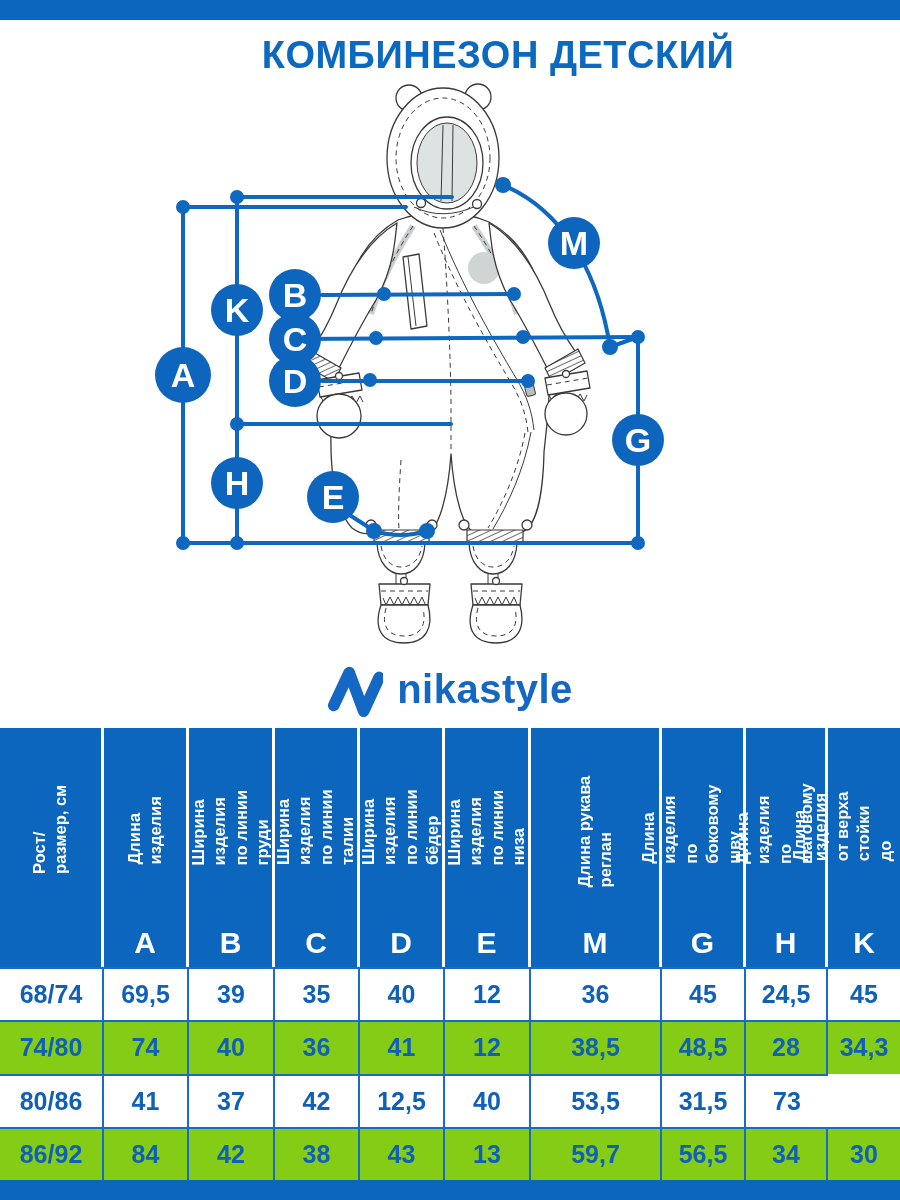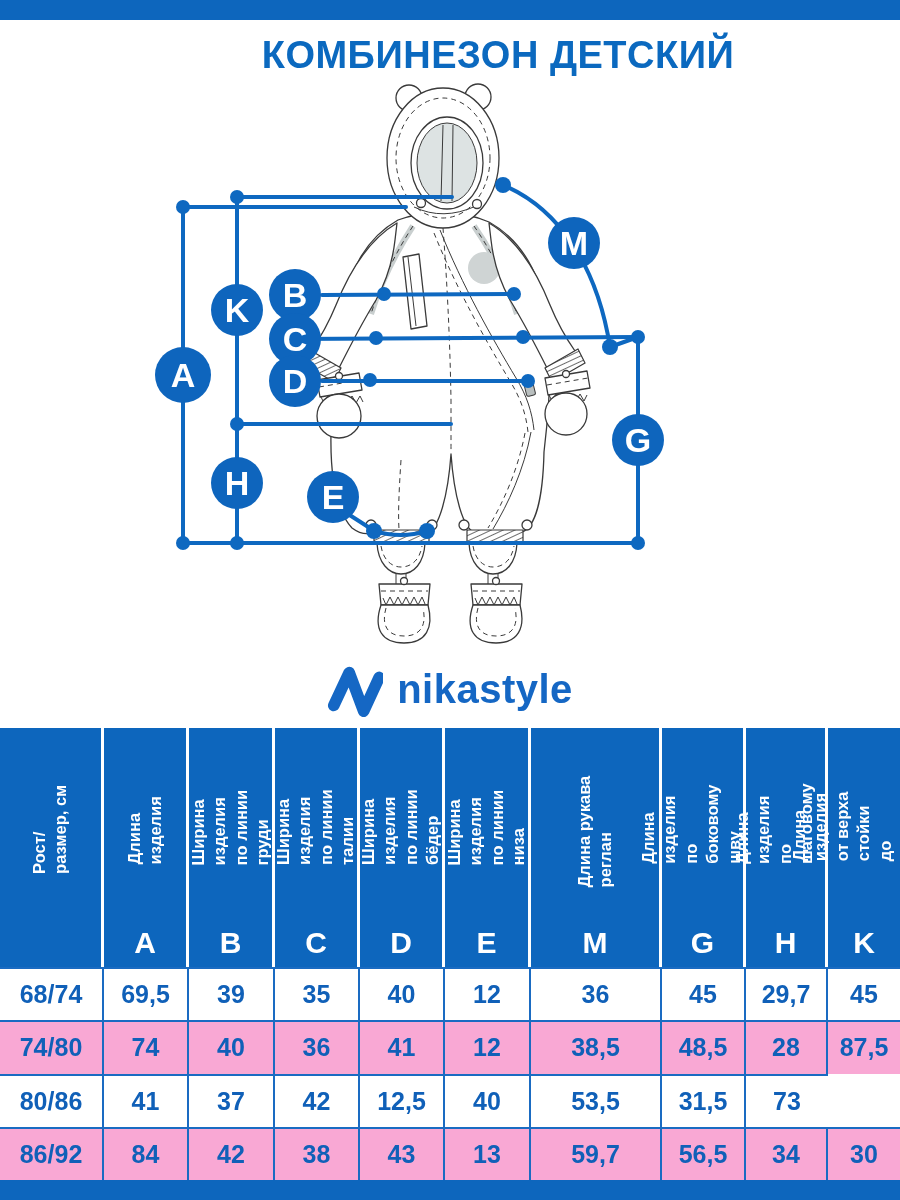--- a/index.html
+++ b/index.html
@@ -54,21 +54,21 @@
     color:#ffffff; font-weight:bold; font-size:30px;
   }
   .dcell {
     height:53.25px; display:flex; align-items:center; justify-content:center;
     font-weight:bold; font-size:25px; color:#1060b8;
     border-right:2px solid #1a6bc2; box-sizing:border-box;
   }
   .dcell:last-child { border-right:none; }
   .drow0 .dcell { border-top:none;text-align:right; }
   .drow .dcell  { border-top:2.5px solid #1a6bc2; }
-  .alt .dcell   { background:#f9a8d4; }
+  .alt .dcell   { background:#84cc16; }
 </style>
 </head>
 <body>
 
 <div id="page">
 
   <div id="topbar" class="bar"></div>
 
   <div id="title">КОМБИНЕЗОН ДЕТСКИЙ</div>
 
@@ -326,35 +326,35 @@
 
     <div class="grid-row drow drow0">
       <div class="dcell">68/74</div>
       <div class="dcell">69,5</div>
       <div class="dcell">39</div>
       <div class="dcell">35</div>
       <div class="dcell">40</div>
       <div class="dcell">12</div>
       <div class="dcell">36</div>
       <div class="dcell">45</div>
-      <div class="dcell">29,7</div>
+      <div class="dcell">24,5</div>
       <div class="dcell">45</div>
     </div>
 
     <div class="grid-row drow alt">
       <div class="dcell">74/80</div>
       <div class="dcell">74</div>
       <div class="dcell">40</div>
       <div class="dcell">36</div>
       <div class="dcell">41</div>
       <div class="dcell">12</div>
       <div class="dcell">38,5</div>
       <div class="dcell">48,5</div>
       <div class="dcell">28</div>
-      <div class="dcell">87,5</div>
+      <div class="dcell">34,3</div>
     </div>
 
     <div class="grid-row drow">
       <div class="dcell">80/86</div>
       <div class="dcell">41</div>
       <div class="dcell">37</div>
       <div class="dcell">42</div>
       <div class="dcell">12,5</div>
       <div class="dcell">40</div>
       <div class="dcell">53,5</div>

